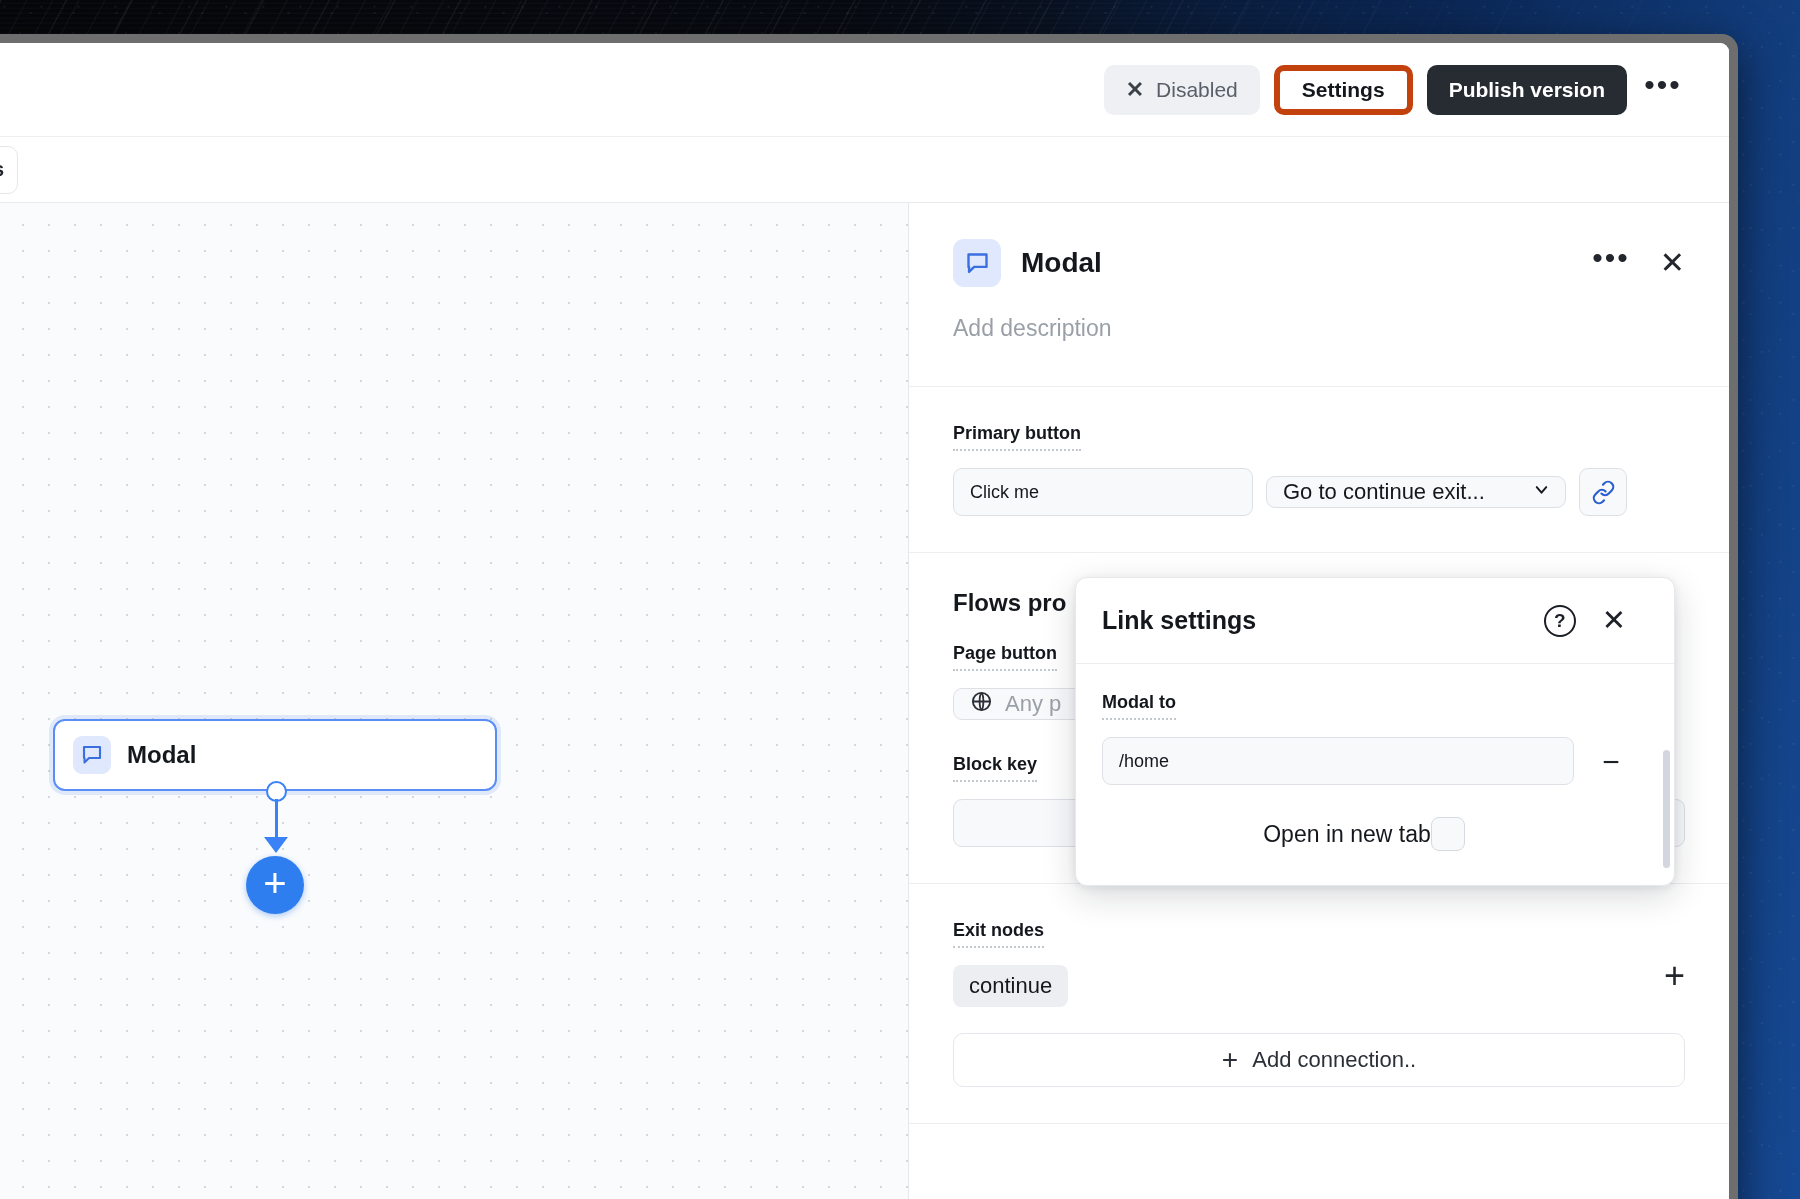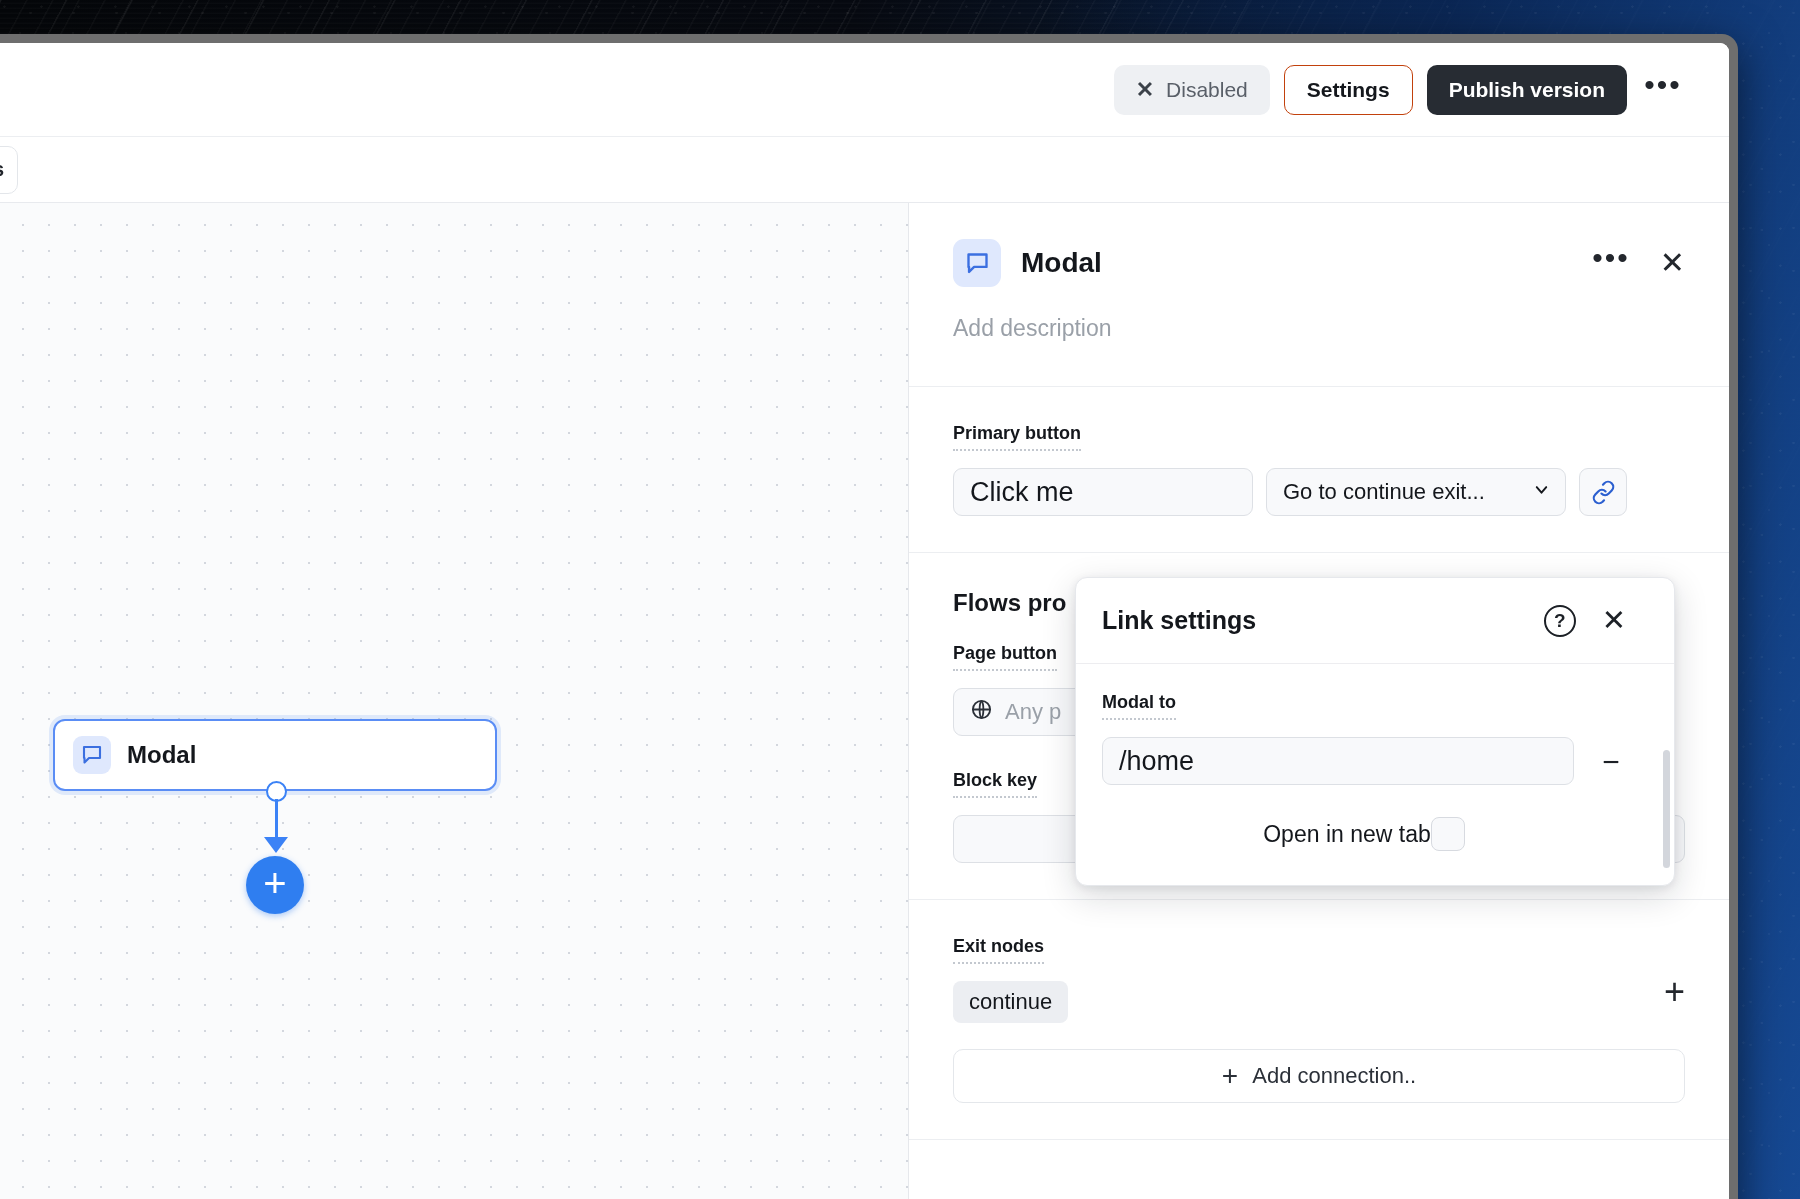--- a/index.html
+++ b/index.html
@@ -62,21 +62,21 @@
     border-radius: 10px;
     display: inline-flex; align-items: center; gap: 12px;
     padding: 0 22px;
     font-size: 21px;
     font-weight: 700;
     cursor: pointer;
     white-space: nowrap;
   }
   #btn-disabled { background: #eef0f3; color: #595f68; font-weight: 500; }
   #btn-disabled .x-glyph { font-size: 22px; color: #3b4149; font-weight: 600; }
-  #btn-settings { background: #fff; border: 1px solid #c2410c; color: #14171c; }
+  #btn-settings { background: #fff; border: 6px solid #c2410c; color: #14171c; }
   #btn-publish { background: #272c33; color: #fff; }
   #btn-topbar-more {
     width: 44px; height: 44px;
     display: inline-flex; align-items: center; justify-content: center;
     color: #23272d; font-size: 30px; letter-spacing: 2px; cursor: pointer;
     line-height: 0; padding-bottom: 10px;
   }
 
   
   #tab-strip {
@@ -185,26 +185,26 @@
     font-size: 18px; font-weight: 700; color: #14171c;
     display: inline-block;
     border-bottom: 2px dotted #c3c8cf;
     padding-bottom: 5px;
     margin-bottom: 17px;
   }
   .section-heading { font-size: 24px; font-weight: 700; color: #14171c; margin-bottom: 26px; }
   .field-row { display: flex; align-items: center; gap: 13px; }
   .text-input {
     height: 48px; border: 1px solid #dde0e5; border-radius: 9px;
-    background: #f8f9fb; font-size: 27px; color: #14171c;
+    background: #f8f9fb; font-size: 18px; color: #14171c;
     padding: 0 16px; font-family: inherit; outline: none; width: 100%;
   }
   .text-input::placeholder { color: #9aa0a8; }
   .select-box {
-    height: 48px; border: 1px solid #dde0e5; border-radius: 9px;
+    height: 32px; border: 1px solid #dde0e5; border-radius: 9px;
     background: #f8f9fb; font-size: 22px; color: #14171c;
     padding: 0 14px 0 16px;
     display: flex; align-items: center; gap: 12px; cursor: pointer;
     white-space: nowrap;
   }
   .icon-button {
     width: 48px; height: 48px; flex: none;
     border: 1px solid #dde0e5; border-radius: 9px; background: #f8f9fb;
     display: flex; align-items: center; justify-content: center; cursor: pointer;
   }

